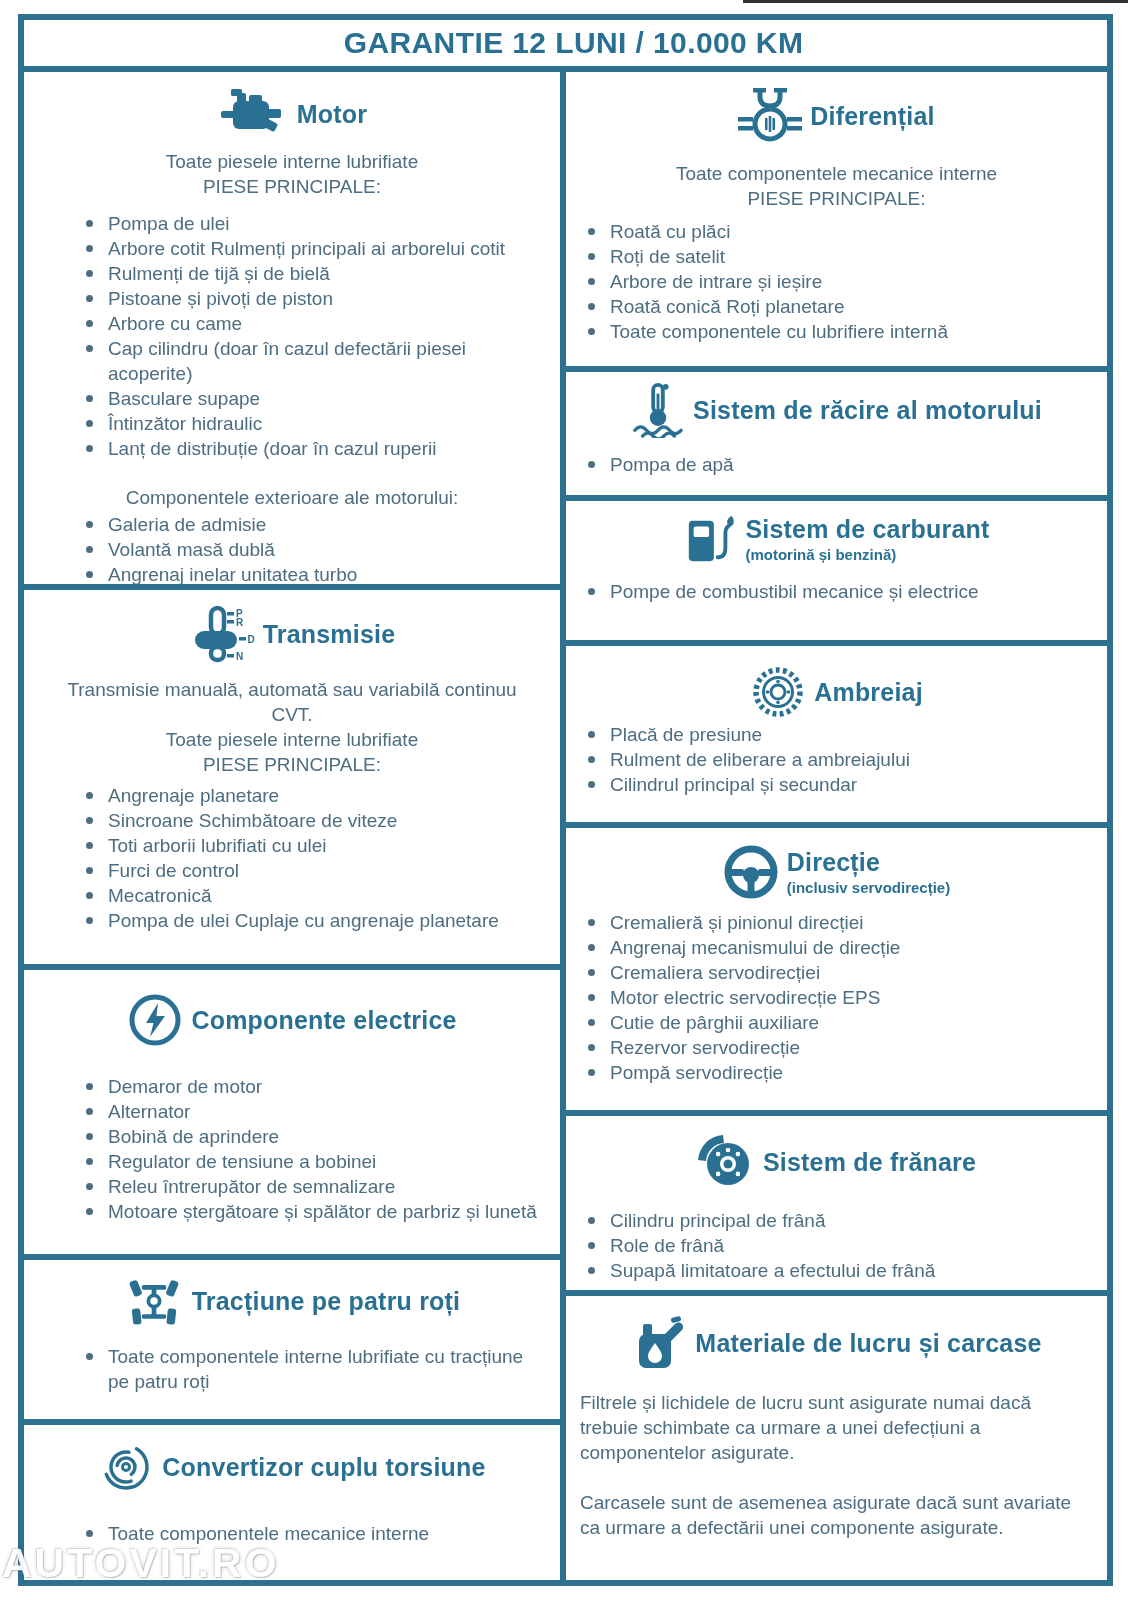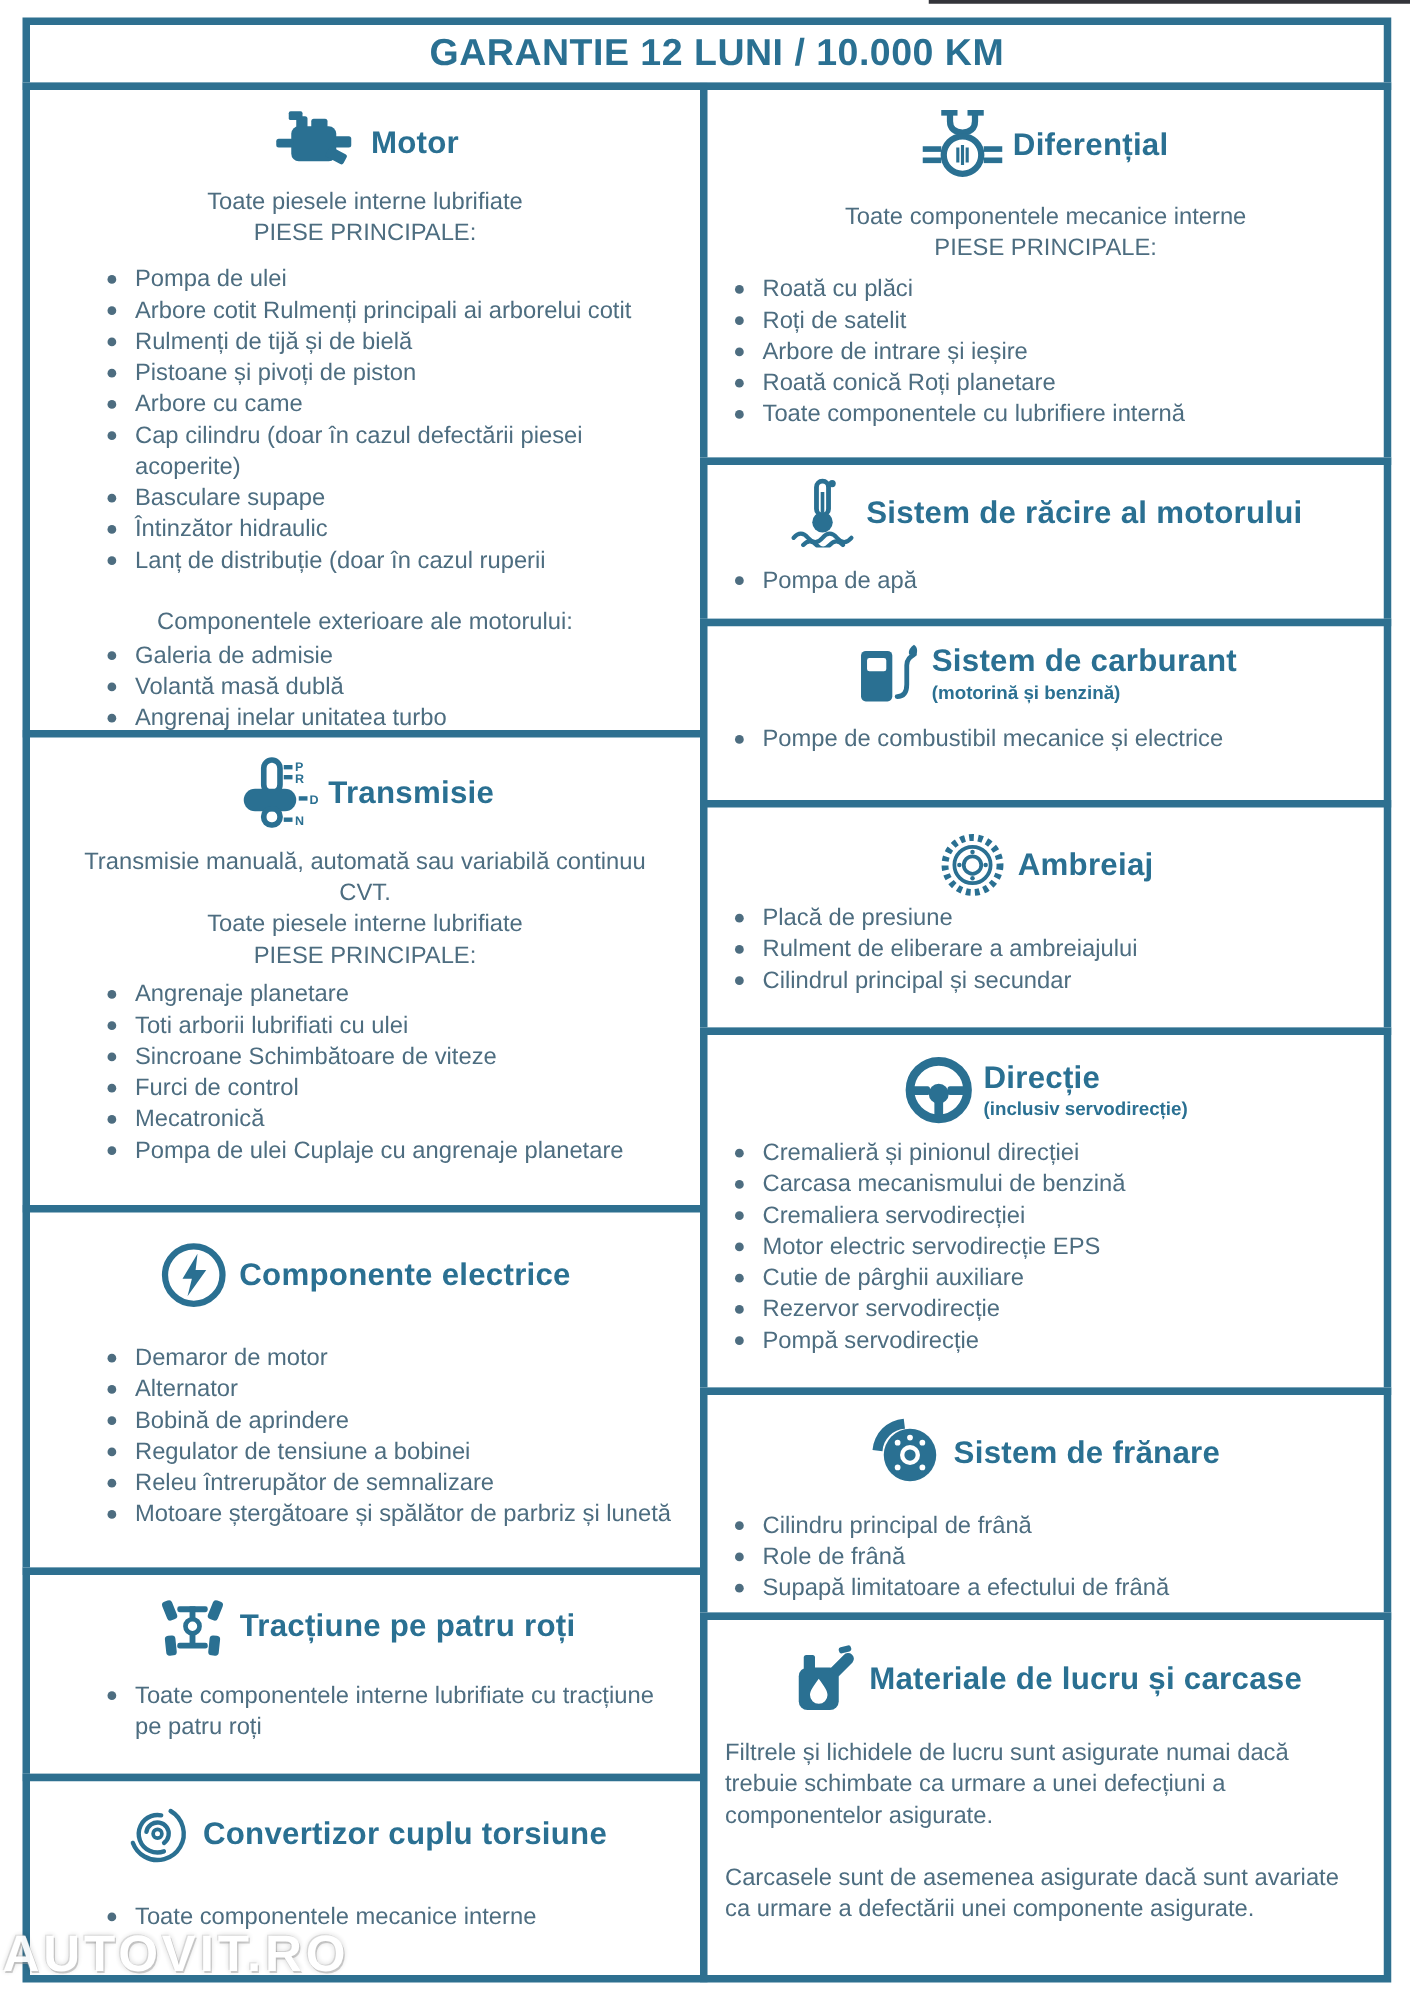--- a/index.html
+++ b/index.html
@@ -125,22 +125,22 @@
           <h2 class="title">Transmisie</h2>
         </div>
         <div class="intro" style="margin-top:14px">
             <div>Transmisie manuală, automată sau variabilă continuu</div>
             <div>CVT.</div>
             <div>Toate piesele interne lubrifiate</div>
             <div>PIESE PRINCIPALE:</div>
           </div>
         <ul class="bullets" style="margin-top:6px">
             <li>Angrenaje planetare</li>
+            <li>Sincroane Schimbătoare de viteze</li>
             <li>Toti arborii lubrifiati cu ulei</li>
-            <li>Sincroane Schimbătoare de viteze</li>
             <li>Furci de control</li>
             <li>Mecatronică</li>
             <li>Pompa de ulei Cuplaje cu angrenaje planetare</li>
           </ul>
       </section>
 
       <section class="box" style="height:296px">
         <div class="box-head" style="margin-top:22px">
           <span class="icon">
             <svg width="56" height="56" viewBox="0 0 56 56">
@@ -310,21 +310,21 @@
               <circle class="f" cx="28" cy="31" r="8"></circle>
             </svg>
           </span>
           <div>
             <h2 class="title">Direcție</h2>
             <div class="title-sub">(inclusiv servodirecție)</div>
           </div>
         </div>
         <ul class="bullets" style="margin-top:10px">
             <li>Cremalieră și pinionul direcției</li>
-            <li>Carcasa mecanismului de benzină</li>
+            <li>Angrenaj mecanismului de direcție</li>
             <li>Cremaliera servodirecției</li>
             <li>Motor electric servodirecție EPS</li>
             <li>Cutie de pârghii auxiliare</li>
             <li>Rezervor servodirecție</li>
             <li>Pompă servodirecție</li>
           </ul>
       </section>
 
       <section class="box" style="height:186px">
         <div class="box-head" style="margin-top:18px">

